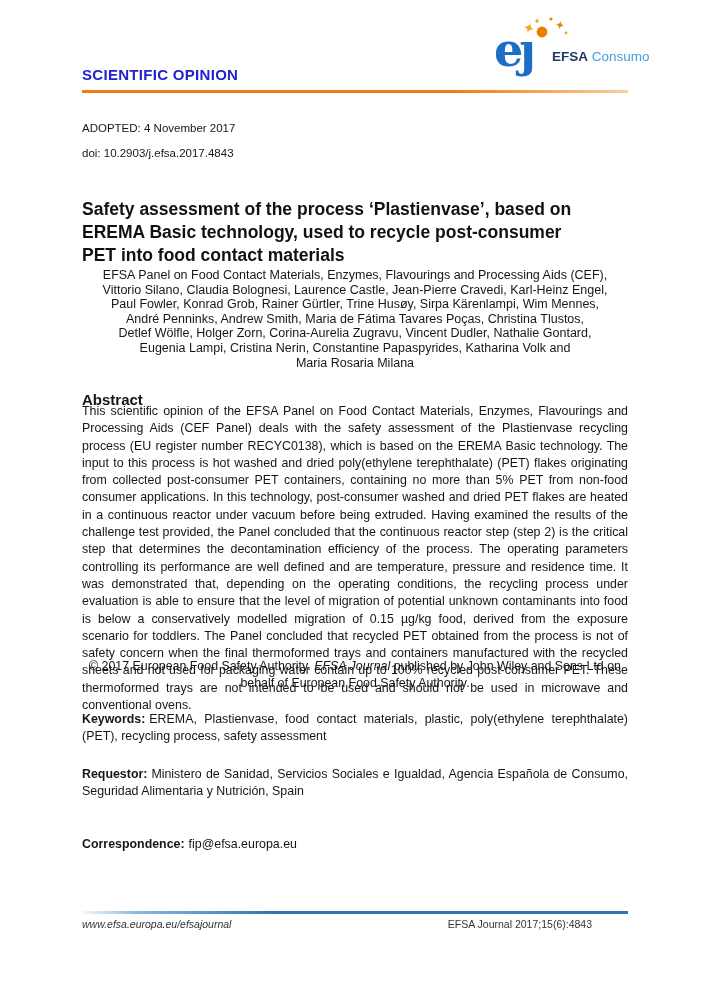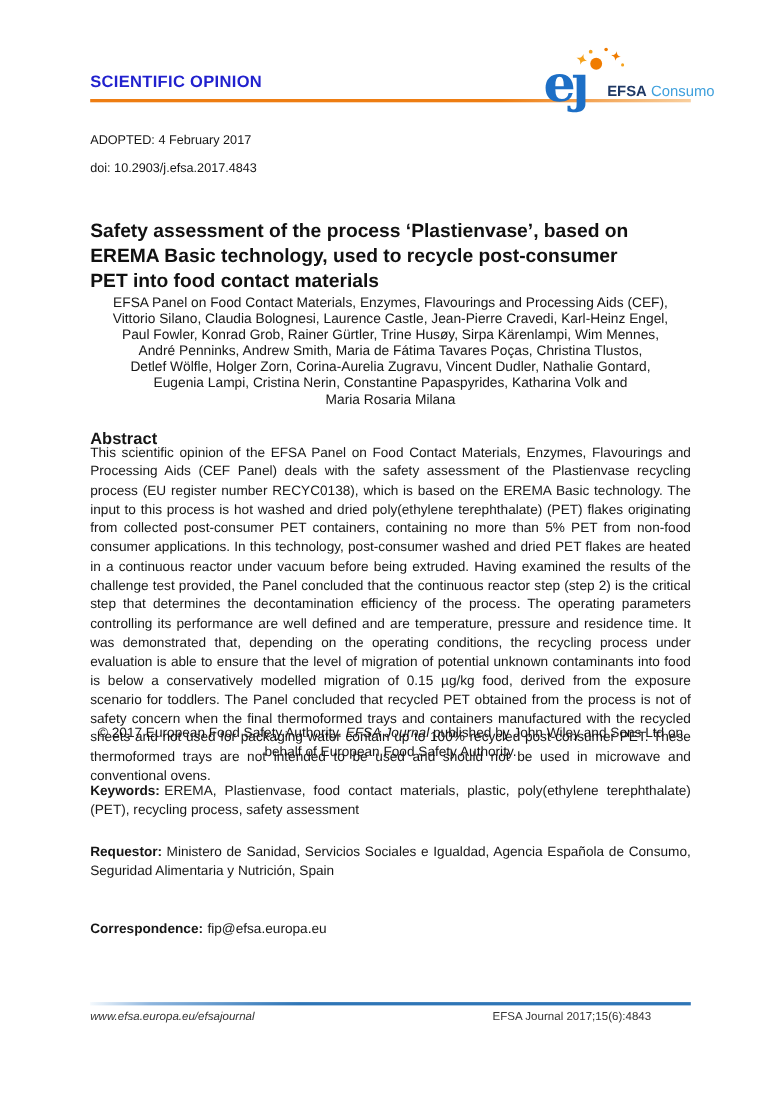--- a/index.html
+++ b/index.html
@@ -16,21 +16,21 @@
   .kicker{
     position:absolute;left:82px;top:66px;
     font-size:15px;font-weight:bold;letter-spacing:.3px;
     color:#2121ce;
   }
   .orange-rule{
     position:absolute;left:82px;top:90px;width:546px;height:3px;
     background:linear-gradient(90deg,#ee7d12 0%,#ee7d12 68%,#f8c astro 100%);
     background:linear-gradient(90deg,#ee7d12 0%,#ee7d12 68%,#f9cf9e 100%);
   }
-  .logo{position:absolute;left:494px;top:41px;width:150px;height:66px;}
+  .logo{position:absolute;left:494px;top:15px;width:150px;height:66px;}
   .logo .ej{
     position:absolute;left:0;top:12px;
     font-family:"DejaVu Serif", serif;
     font-weight:bold;font-size:46px;line-height:1;
     letter-spacing:-4px;color:#1d6fc6;
   }
   .logo .sparkles{position:absolute;left:26px;top:0;}
   .logo .wordmark{position:absolute;left:58px;top:34px;font-size:13.5px;white-space:nowrap;}
   .logo .wm-efsa{font-weight:bold;color:#1f3864;}
   .logo .wm-journal{color:#3fa0dc;}
@@ -87,21 +87,21 @@
       <circle cx="17" cy="6" r="1.7" fill="#f6a21b"></circle>
       <circle cx="22" cy="17" r="5.4" fill="#f07c00"></circle>
       <circle cx="31" cy="4" r="1.6" fill="#f07c00"></circle>
       <path d="M0,-4.4 C0.6,-1.4 1.4,-0.6 4.4,0 C1.4,0.6 0.6,1.4 0,4.4 C-0.6,1.4 -1.4,0.6 -4.4,0 C-1.4,-0.6 -0.6,-1.4 0,-4.4 Z" transform="translate(40,10) rotate(10)" fill="#f07c00"></path>
       <circle cx="46" cy="18" r="1.4" fill="#f6a21b"></circle>
     </svg>
     <span class="ej">eȷ</span>
     <span class="wordmark"><span class="wm-efsa">EFSA</span> <span class="wm-journal">Consumo</span></span>
   </div>
 
-  <div class="adopted">ADOPTED: 4 February 2017</div>
+  <div class="adopted">ADOPTED: 4 November 2017</div>
   <div class="doi">doi: 10.2903/j.efsa.2017.4843</div>
 
   <h1 class="title">Safety assessment of the process ‘Plastienvase’, based on<br>EREMA Basic technology, used to recycle post-consumer<br>PET into food contact materials</h1>
 
   <div class="authors">EFSA Panel on Food Contact Materials, Enzymes, Flavourings and Processing Aids (CEF),<br>Vittorio Silano, Claudia Bolognesi, Laurence Castle, Jean-Pierre Cravedi, Karl-Heinz Engel,<br>Paul Fowler, Konrad Grob, Rainer Gürtler, Trine Husøy, Sirpa Kärenlampi, Wim Mennes,<br>André Penninks, Andrew Smith, Maria de Fátima Tavares Poças, Christina Tlustos,<br>Detlef Wölfle, Holger Zorn, Corina-Aurelia Zugravu, Vincent Dudler, Nathalie Gontard,<br>Eugenia Lampi, Cristina Nerin, Constantine Papaspyrides, Katharina Volk and<br>Maria Rosaria Milana</div>
 
   <h2 class="abstract-h">Abstract</h2>
   <p class="abstract-body">This scientific opinion of the EFSA Panel on Food Contact Materials, Enzymes, Flavourings and Processing Aids (CEF Panel) deals with the safety assessment of the Plastienvase recycling process (EU register number RECYC0138), which is based on the EREMA Basic technology. The input to this process is hot washed and dried poly(ethylene terephthalate) (PET) flakes originating from collected post-consumer PET containers, containing no more than 5% PET from non-food consumer applications. In this technology, post-consumer washed and dried PET flakes are heated in a continuous reactor under vacuum before being extruded. Having examined the results of the challenge test provided, the Panel concluded that the continuous reactor step (step 2) is the critical step that determines the decontamination efficiency of the process. The operating parameters controlling its performance are well defined and are temperature, pressure and residence time. It was demonstrated that, depending on the operating conditions, the recycling process under evaluation is able to ensure that the level of migration of potential unknown contaminants into food is below a conservatively modelled migration of 0.15 µg/kg food, derived from the exposure scenario for toddlers. The Panel concluded that recycled PET obtained from the process is not of safety concern when the final thermoformed trays and containers manufactured with the recycled sheets and not used for packaging water contain up to 100% recycled post-consumer PET. These thermoformed trays are not intended to be used and should not be used in microwave and conventional ovens.</p>
 
   <p class="copyright"><span>© 2017 European Food Safety Authority. </span><i>EFSA Journal</i><span> published by John Wiley and Sons Ltd on behalf of European Food Safety Authority.</span></p>

